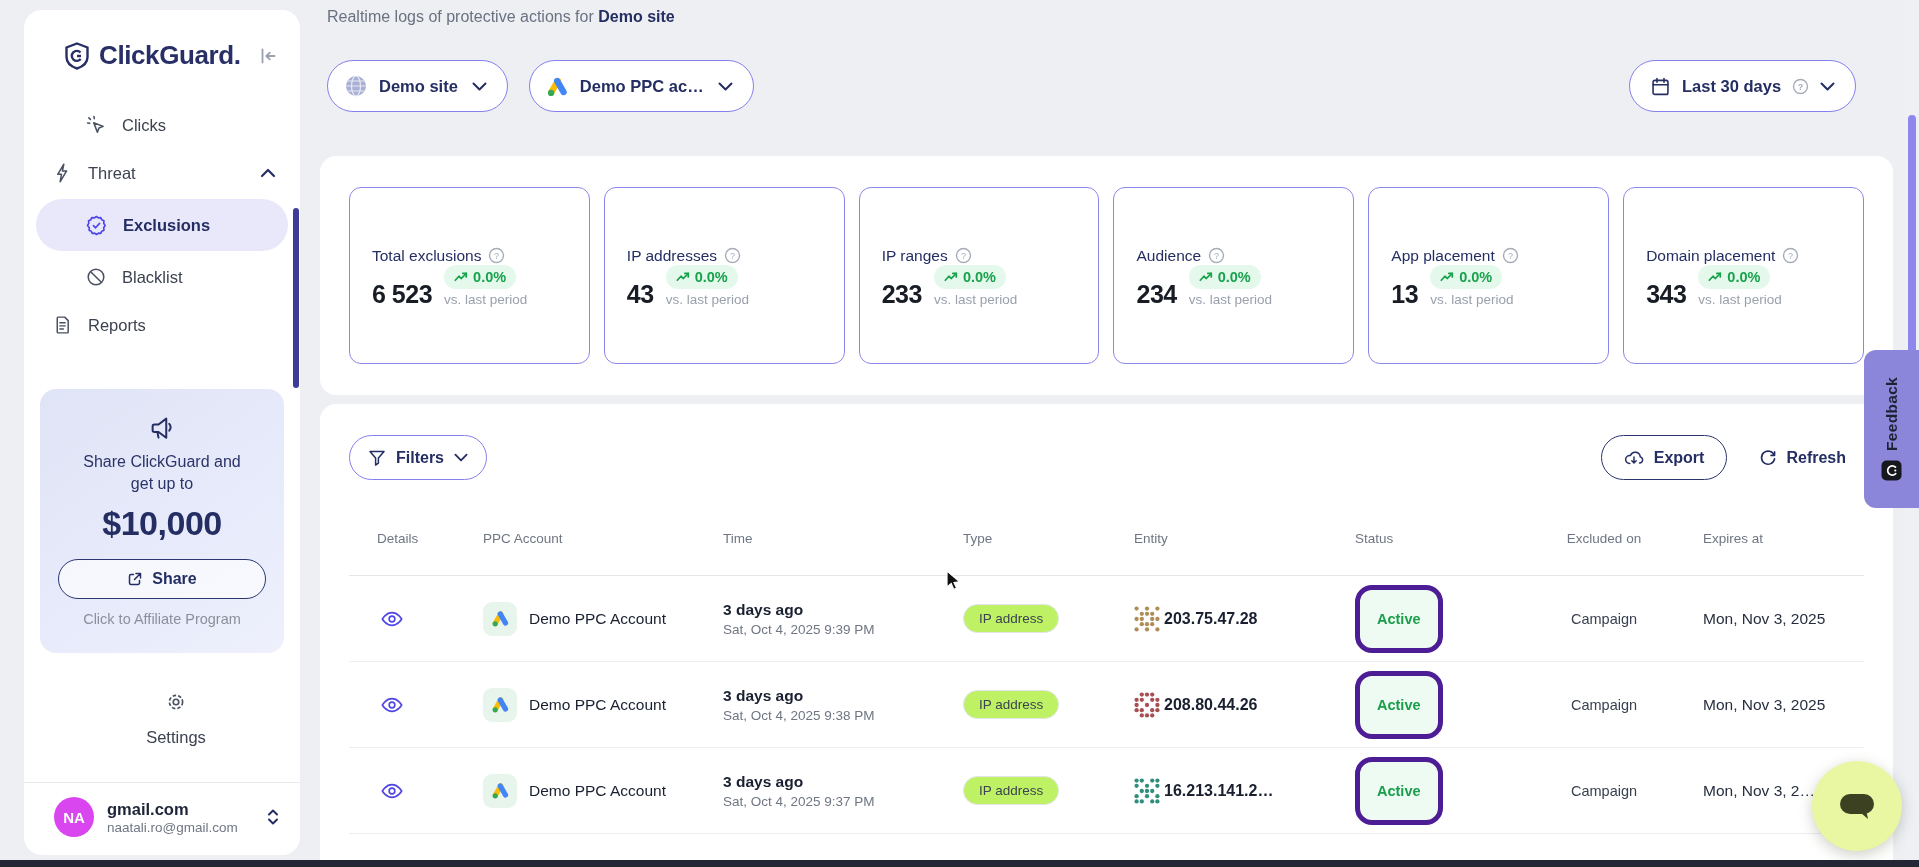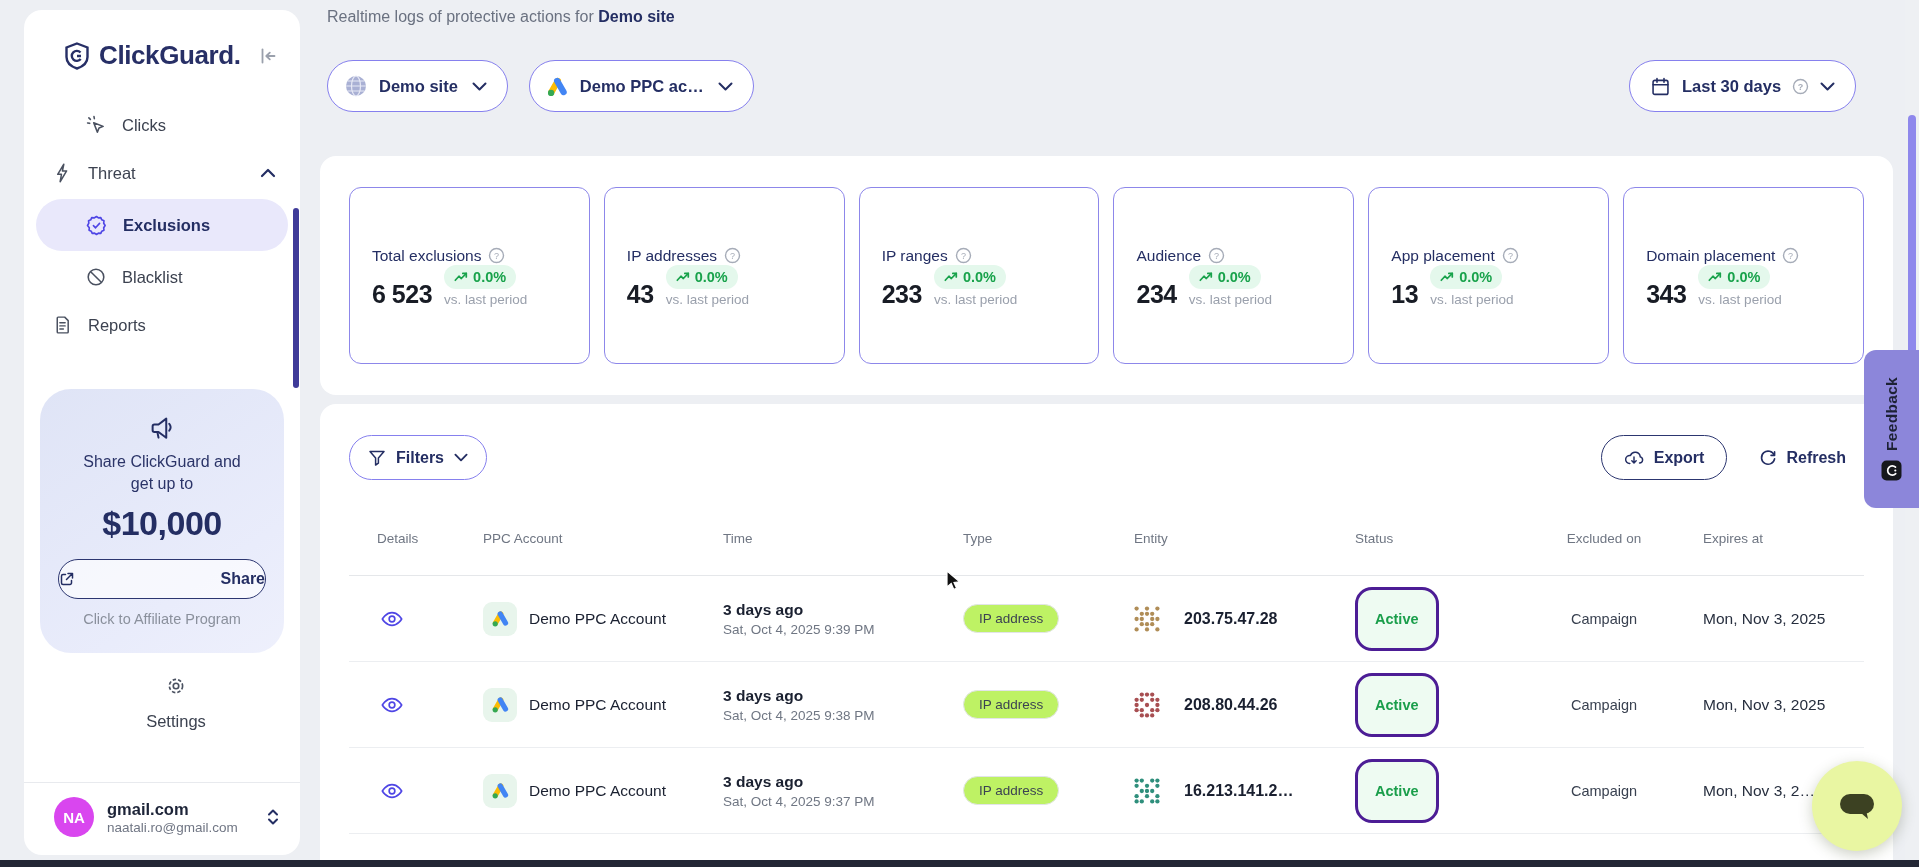--- a/index.html
+++ b/index.html
@@ -37,31 +37,31 @@
   .nav-item.pill {
     margin:2px 12px; height:52px; padding-left:49px;
     background:#e9e8fb; border-radius:26px;
     color:#242e63; font-weight:600;
   }
   .nav-item.pill .ic { color:#4f46e5; }
   .chev-end { margin-left:auto; color:#242e63; }
 
   
   .promo {
-    margin:40px 16px 0 16px; width:244px; height:264px;
+    margin:40px 16px 16px 16px; width:244px; height:264px;
     background:linear-gradient(145deg,#dfe4f6 0%,#e9ecfb 70%,#eef0fc 100%);
-    border-radius:31px; text-align:center; padding-top:24px; cursor:pointer;
+    border-radius:16px; text-align:center; padding-top:24px; cursor:pointer;
   }
   .promo .mega { display:flex; justify-content:center; color:#242e63; }
   .promo-line { font-size:16px; font-weight:500; color:#2b3468; line-height:1.35; margin-top:8px; }
   .promo-amount { font-size:34px; font-weight:700; color:#242e63; margin-top:10px; letter-spacing:-0.5px; }
   .share-btn {
     margin:16px auto 0; width:208px; height:40px; border-radius:20px;
     border:1.3px solid #2c3670; background:rgba(255,255,255,.65);
-    display:flex; align-items:center; justify-content:space-between; gap:9px;
+    display:flex; align-items:center; justify-content:center; gap:9px;
     font-size:16px; font-weight:600; color:#242e63; cursor:pointer;
   }
   .affiliate { margin-top:12px; font-size:14.5px; color:#8a909c; cursor:pointer; }
 
   .settings-row {
     margin-top:22px; height:48px; display:flex; align-items:center; gap:15px;
     padding-left:28px; font-size:16.5px; color:#3c4250; cursor:pointer;flex-direction:column;
   }
   .user-block {
     margin-top:auto; border-top:1px solid #e8eaee;
@@ -140,35 +140,35 @@
   }
   .t-grid { display:grid; grid-template-columns:110px 250px 240px 165px 220px 205px 130px 195px; align-items:center; }
   .t-head { margin-top:34px; min-height:62px; border-bottom:1px solid #e5e7ea; color:#6f7683; font-size:13.5px; line-height:1.3; }
   .t-head > div { padding-bottom:12px; }
   .hc1 { padding-left:28px; } .hc2 { padding-left:24px; } .hc3 { padding-left:14px; }
   .hc4 { padding-left:14px; } .hc5 { padding-left:20px; } .hc6 { padding-left:21px; }
   .hc7 { text-align:center; padding:0 14px 12px !important; } .hc8 { padding-left:34px; }
   .t-row { height:86px; border-bottom:1px solid #eceef1; }
   .t-row:first-child { border-top:none; }
   .c1 { padding-left:32px; } .c2 { padding-left:24px; display:flex; align-items:center; gap:12px; }
-  .c3 { padding-left:14px; } .c4 { padding-left:14px; } .c5 { padding-left:20px; display:flex; align-items:center; gap:24px; }
+  .c3 { padding-left:14px; } .c4 { padding-left:14px; } .c5 { padding-left:20px; display:flex; align-items:center; gap:4px; }
   .c6 { padding-left:21px; } .c7 { text-align:center; font-size:14.5px; color:#394150; }
   .c8 { padding-left:34px; font-size:15.5px; color:#262e3e; white-space:nowrap; }
   .eye-btn { color:#4f46e5; cursor:pointer; width:22px; }
   .ads-chip { width:34px; height:34px; border-radius:9px; background:#e8f5ec; display:flex; align-items:center; justify-content:center; flex:0 0 auto; }
   .acct-name { font-size:15.5px; color:#1a2030; white-space:nowrap; }
   .time-rel { font-size:15.5px; font-weight:600; color:#1a2030; }
   .time-abs { font-size:13.5px; color:#6f7683; margin-top:3px; }
   .type-pill {
     display:inline-block; background:#bef264; border:1px solid #e2e4e8; border-radius:16px;
     padding:6px 15px; font-size:13.5px; color:#3c4352;
   }
   .entity-text { font-size:16px; font-weight:600; color:#1a2030; white-space:nowrap; }
   .status-pill {
-    display:inline-block; background:#eefbf2; border:3px solid #4c1d95; border-radius:17px;
+    display:inline-block; background:#eefbf2; border:5px solid #4c1d95; border-radius:17px;
     padding:21px 17px; font-size:14.5px; font-weight:700; color:#1a9e4b;
   }
 
   
   .v-scroll-track { position:absolute; right:0; top:0; width:14px; height:867px; background:#eef0f3; }
   .v-scroll-thumb { position:absolute; right:3px; top:115px; width:8px; height:385px; background:#8f88ec; border-radius:4px; cursor:pointer; }
   .feedback-tab {
     position:absolute; right:0; top:350px; width:55px; height:158px;
     background:#8c86da; border-radius:12px 0 0 12px;
     display:flex; flex-direction:column; align-items:center; justify-content:center; gap:10px;

